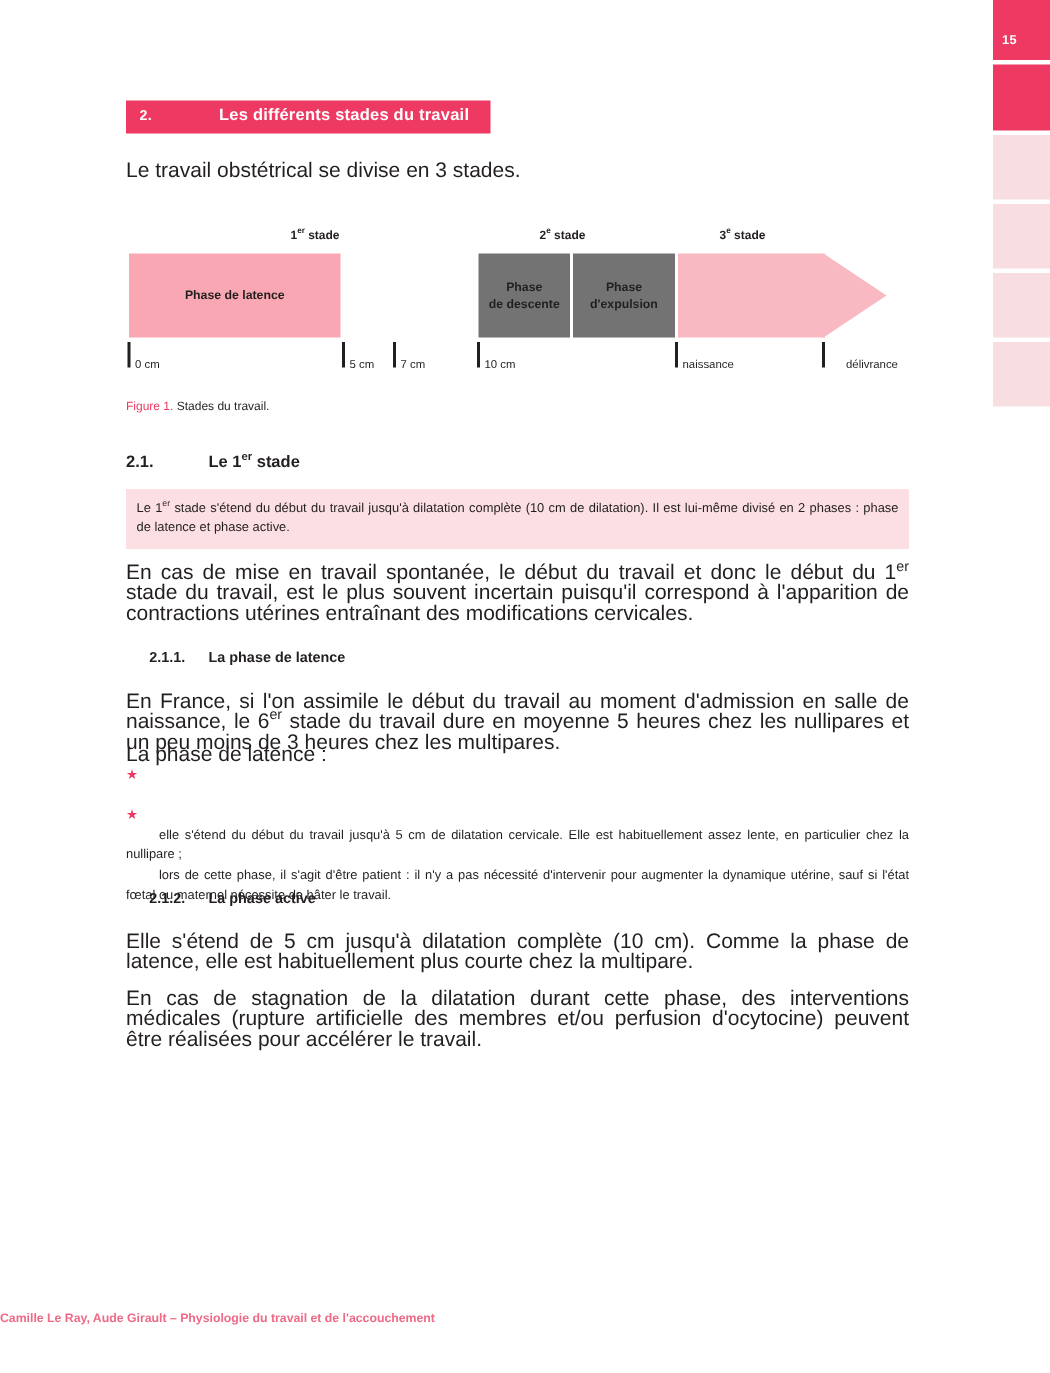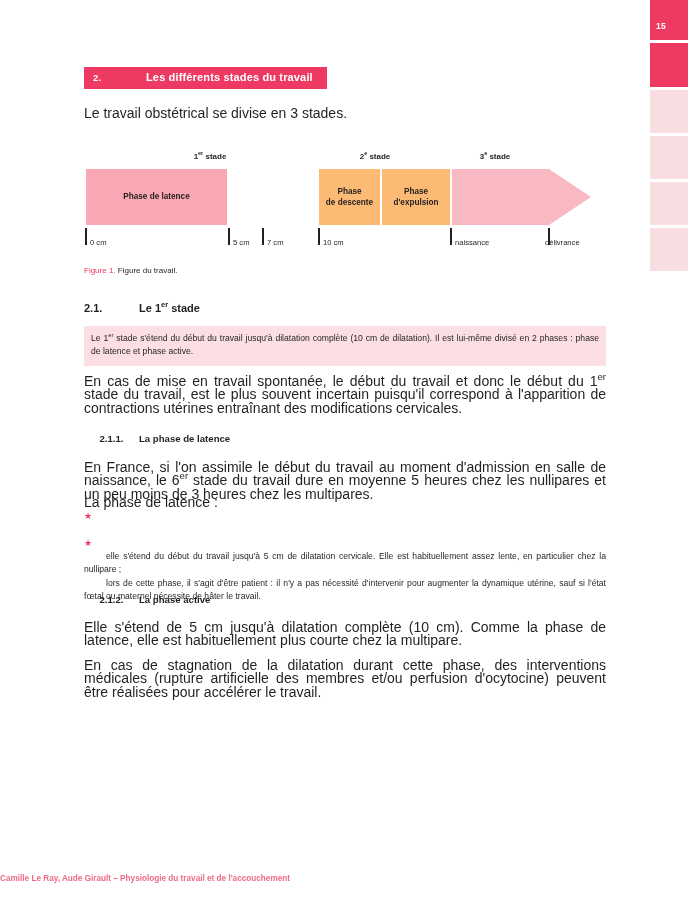--- a/index.html
+++ b/index.html
@@ -13,21 +13,21 @@
     position: relative;
     font-family: "Liberation Sans", sans-serif;
     color: #231f20;
     overflow: hidden;
   }
 
   
   #thumb-tabs {
     position: absolute;
     top: 0;
-    right: 12px;
+    right: 0;
     width: 38px;
     height: 272px;
   }
   .thumb-tab {
     position: absolute;
     right: 0;
     width: 38px;
   }
   .thumb-tab.active { background: #ee3a62; }
   .thumb-tab.dark   { background: #ee3a62; }
@@ -107,21 +107,21 @@
     justify-content: center;
     text-align: center;
     font-size: 8.2px;
     font-weight: bold;
     color: #231f20;
     line-height: 11.5px;
     box-sizing: border-box;
   }
   .bar.pale  { background: #f9a7b2; }
   .bar.paler { background: #f9b9c3; }
-  .bar.deep  { background: #fdba74; color: #231f20; }
+  .bar.deep  { background: #737373; color: #231f20; }
 
   #arrow-head {
     position: absolute;
     top: 17px;
     left: 465px;
     width: 0;
     height: 0;
     border-top: 28px solid transparent;
     border-bottom: 28px solid transparent;
     border-left: 42px solid #f9b9c3;
@@ -284,26 +284,26 @@
   <div class="tick" style="left:178px;"></div>
   <div class="tick-label" style="left:183px;">7 cm</div>
 
   <div class="tick" style="left:234px;"></div>
   <div class="tick-label" style="left:239px;">10 cm</div>
 
   <div class="tick" style="left:366px;"></div>
   <div class="tick-label" style="left:371px;">naissance</div>
 
   <div class="tick" style="left:464px;"></div>
-  <div class="tick-label" style="left:461px;">délivrance</div>
+  <div class="tick-label" style="left:480px;">délivrance</div>
 </div>
 
 <div id="fig-caption">
   <span class="figlbl">Figure 1.</span>
-  <span>Figure du travail.</span>
+  <span>Stades du travail.</span>
 </div>
 
 <div class="h2" style="top:302px;">
   <span class="n">2.1.</span><span><span>Le 1</span><sup>er</sup><span> stade</span></span>
 </div>
 
 <div id="callout">
   <span>Le 1</span><sup>er</sup><span> stade s'étend du début du travail jusqu'à dilatation complète (10 cm de dilatation). Il est lui-même divisé en 2 phases : phase de latence et phase active.</span>
 </div>
 

